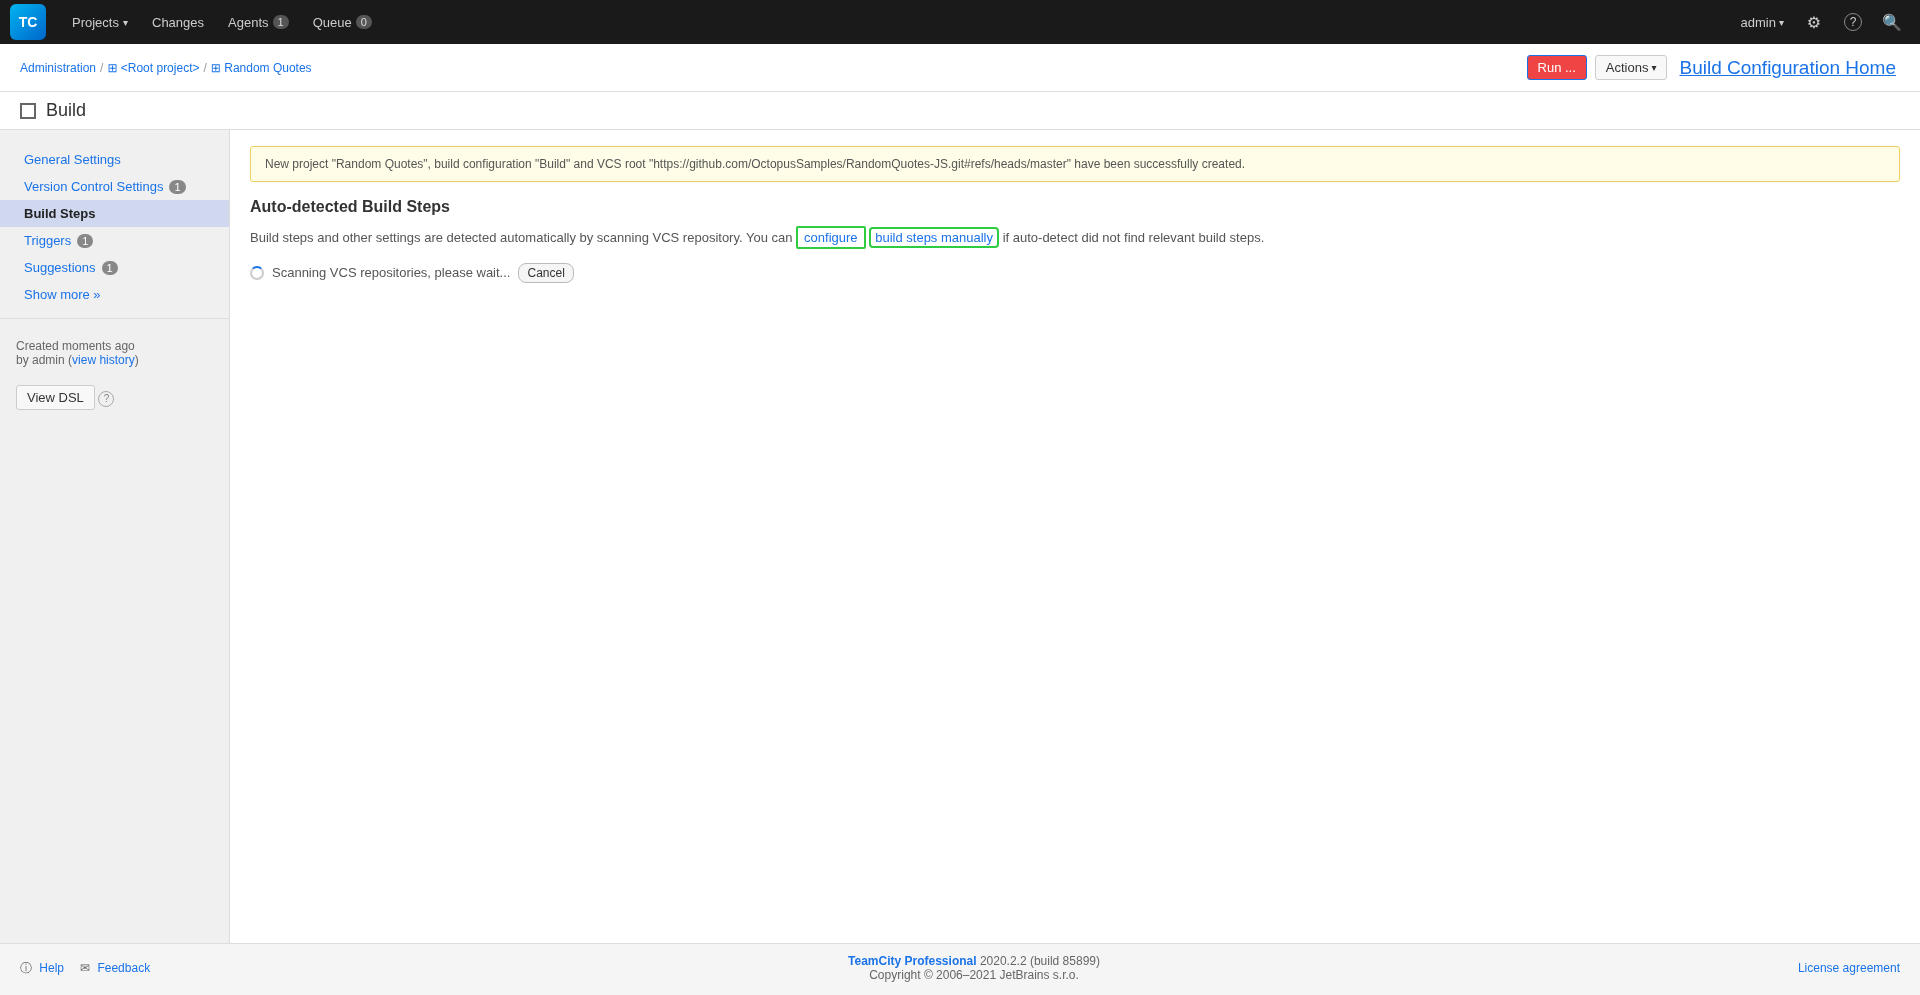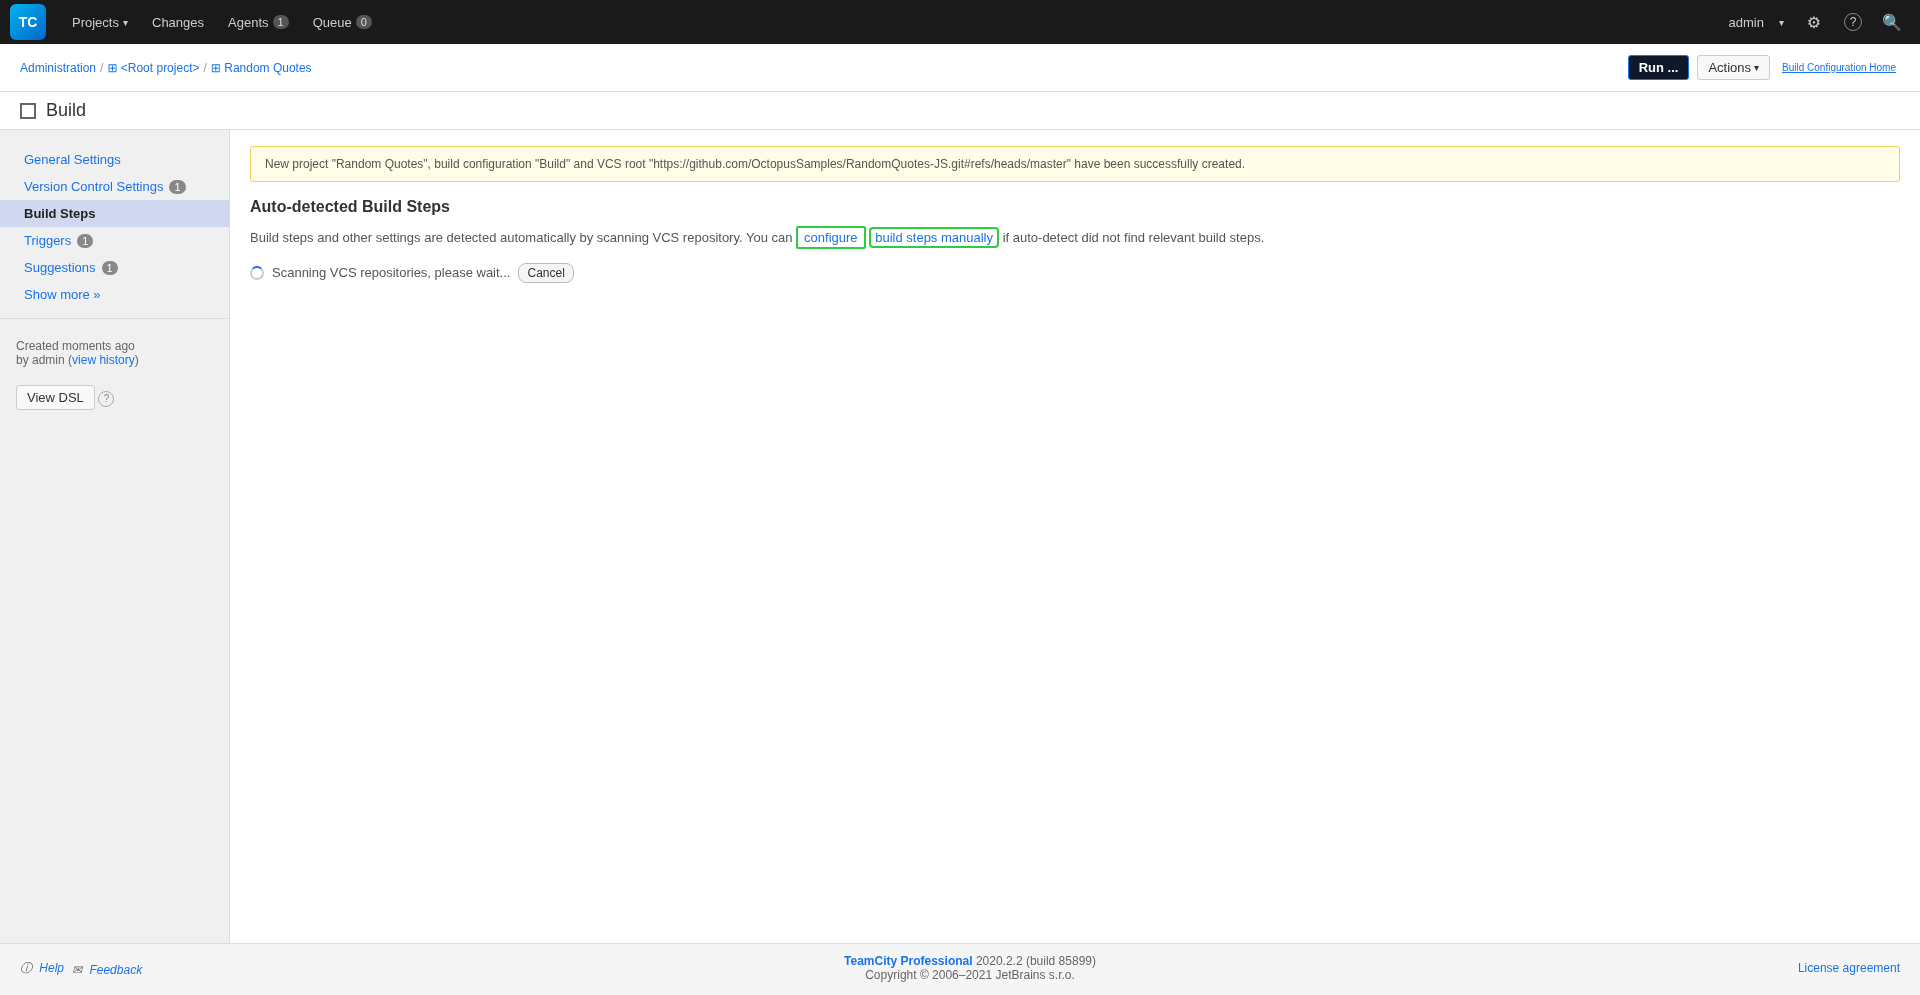--- a/index.html
+++ b/index.html
@@ -44,21 +44,20 @@
       margin-left: auto;
       display: flex; align-items: center; gap: 4px;
     }
     .topnav-right-btn {
       color: #ccc;
       padding: 0 8px;
       height: 44px;
       display: flex; align-items: center;
       cursor: pointer;
       font-size: 13px;
-      gap: 12px;
     }
     .topnav-icon {
       width: 20px; height: 20px;
       display: flex; align-items: center; justify-content: center;
       font-size: 16px;
     }
 
     
     .page-header-bar {
       background: #fff;
@@ -81,29 +80,28 @@
     .btn {
       padding: 4px 10px;
       border: 1px solid #ccc;
       border-radius: 3px;
       background: #f8f8f8;
       cursor: pointer;
       font-size: 13px;
       color: #333;
     }
     .btn-primary {
-      background: #0f172a;
+      background: #ef4444;
       color: white;
       border-color: #1a73e8;
-      font-weight: bold;
     }
     .btn-link {
       background: none; border: none;
       color: #1a73e8; cursor: pointer;
-      font-size: 10px; padding: 0 4px;
+      font-size: 19px; padding: 0 4px;
     }
     .actions-btn {
       display: flex; align-items: center; gap: 3px;
     }
 
     
     .page-title-bar {
       background: #fff;
       border-bottom: 1px solid #ddd;
       padding: 8px 20px;
@@ -256,21 +254,21 @@
     .footer {
       background: #f5f5f5;
       border-top: 1px solid #ddd;
       padding: 10px 20px;
       display: flex;
       align-items: center;
       justify-content: space-between;
       font-size: 12px;
       color: #666;
     }
-    .footer-left { display: flex; align-items: flex-end; gap: 8px; font-style: italic; }
+    .footer-left { display: flex; align-items: center; gap: 16px; }
     .footer-center { text-align: center; flex: 1; }
     .footer-right { }
     .footer a { color: #1a73e8; text-decoration: none; }
     .footer-icon { margin-right: 4px; }
   </style>
 </head>
 <body>
 
 <nav class="topnav">
   <div class="topnav-logo">

